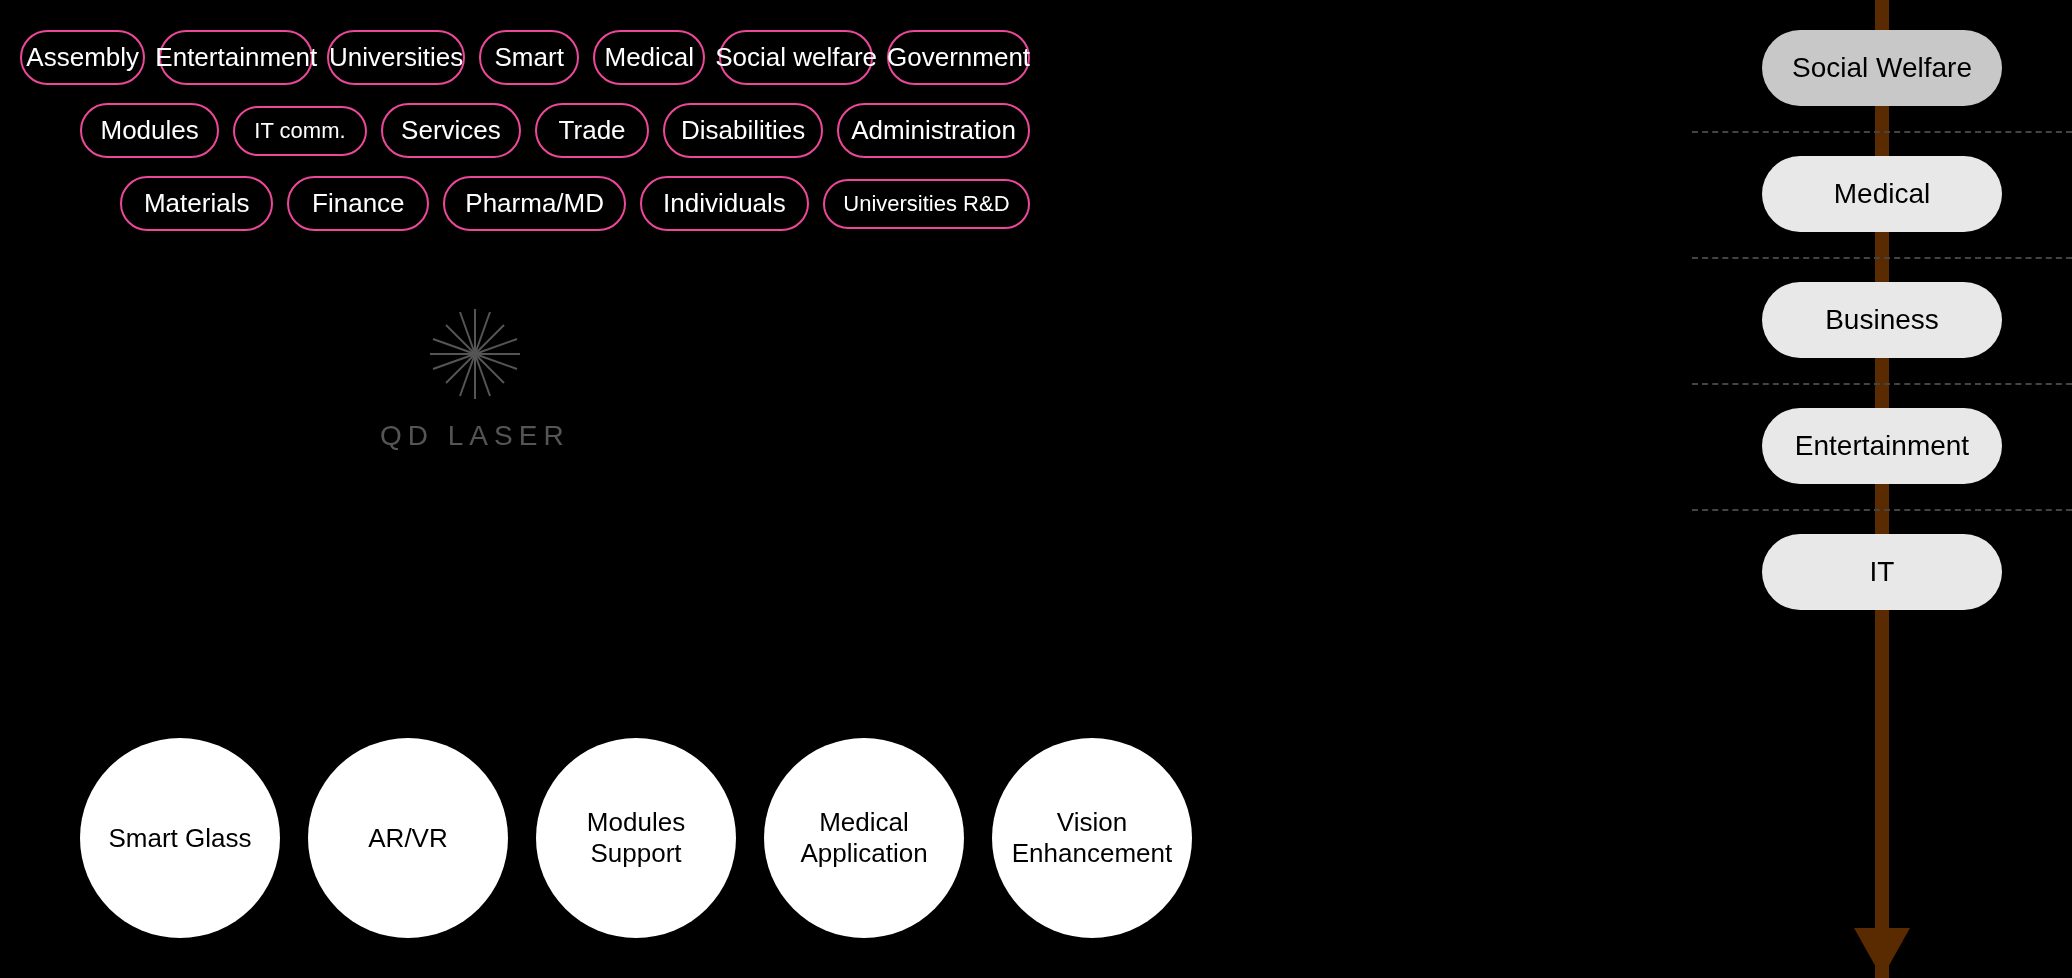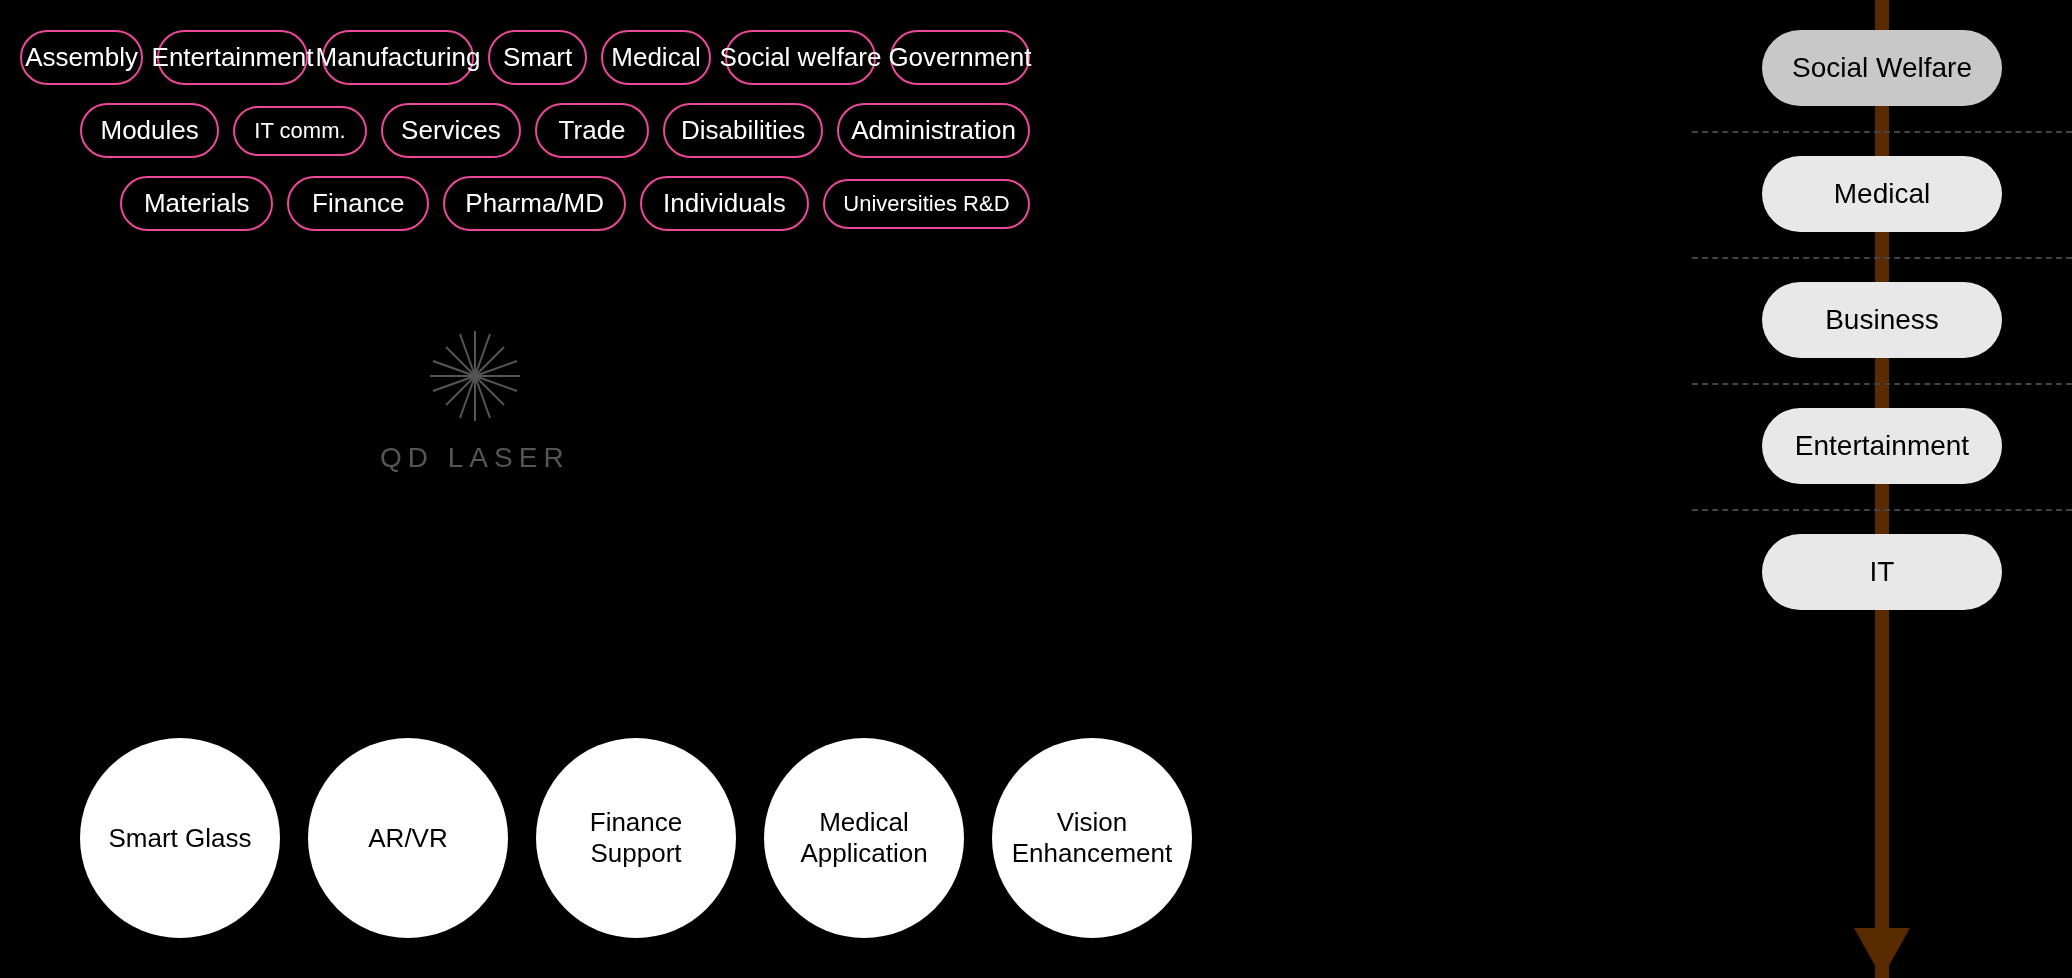--- a/index.html
+++ b/index.html
@@ -50,21 +50,21 @@
     }
 
     .pill.small-text {
       font-size: 22px;
     }
 
     
     .logo-area {
       position: absolute;
       left: 380px;
-      top: 326px;
+      top: 304px;
       display: flex;
       flex-direction: column;
       align-items: center;
       gap: 16px;
     }
 
     .logo-star {
       width: 100px;
       height: 100px;
     }
@@ -183,21 +183,21 @@
       height: 30px;
     }
   </style>
 </head>
 <body>
 
 <div class="tags-area">
   <div class="tag-row tag-row-1">
     <div class="pill">Assembly</div>
     <div class="pill">Entertainment</div>
-    <div class="pill">Manufacturing</div>
+    <div class="pill">Universities</div>
     <div class="pill">Smart</div>
     <div class="pill">Medical</div>
     <div class="pill">Social welfare</div>
     <div class="pill">Government</div>
   </div>
   <div class="tag-row tag-row-2">
     <div class="pill">Modules</div>
     <div class="pill small-text">IT comm.</div>
     <div class="pill">Services</div>
     <div class="pill">Trade</div>
@@ -236,21 +236,21 @@
       <line x1="50" y1="50" x2="65" y2="8"></line>
       <line x1="50" y1="50" x2="35" y2="92"></line>
     </g>
   </svg>
   <div class="logo-text">QD LASER</div>
 </div>
 
 <div class="circles-area">
   <div class="circle">Smart Glass</div>
   <div class="circle">AR/VR</div>
-  <div class="circle">Finance Support</div>
+  <div class="circle">Modules Support</div>
   <div class="circle">Medical Application</div>
   <div class="circle">Vision Enhancement</div>
 </div>
 
 <div class="right-chain">
   <div class="chain-line"></div>
 
   <div class="chain-top-space"></div>
 
   <div class="chain-item active">Social Welfare</div>

